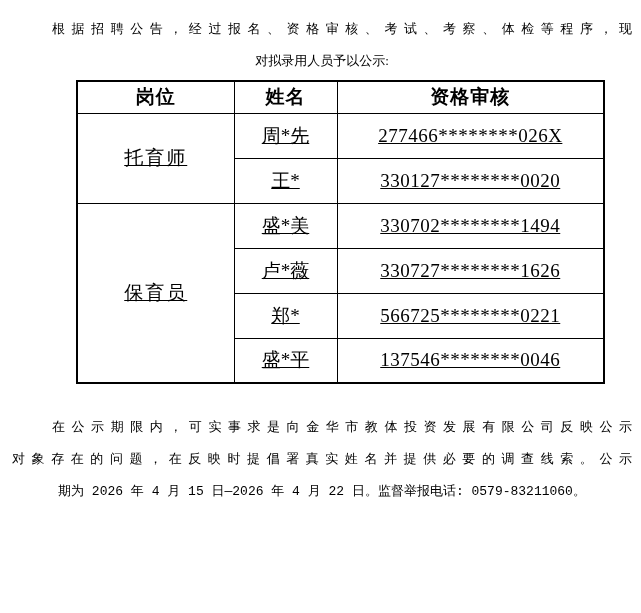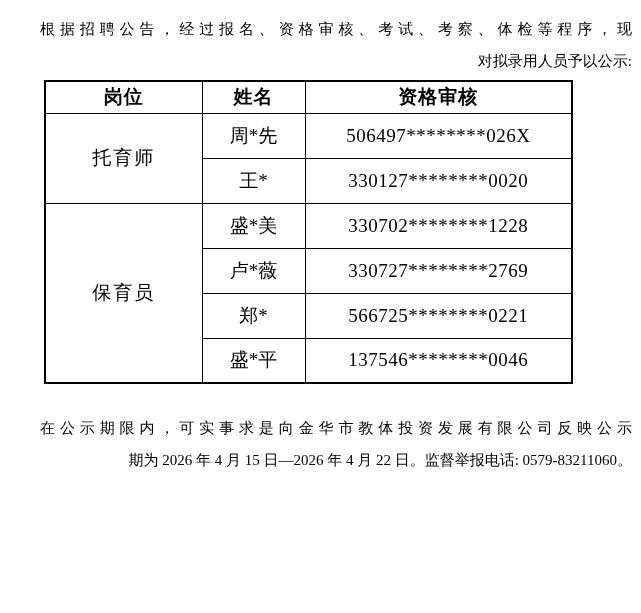--- a/index.html
+++ b/index.html
@@ -8,41 +8,41 @@
     width: 641px;
     height: 613px;
     position: relative;
     font-family: "Liberation Serif", "DejaVu Serif", serif;
     color: #000000;
     overflow: hidden;
   }
   .page { width: 641px; height: 613px; background: #ffffff; }
 
   .para {
-    margin-left: 0;
+    margin-left: 12px;
     margin-right: 9px;
-    font-size: 15px;
+    font-size: 13px;
   }
   .para .line {
     line-height: 32px;
     white-space: nowrap;
-    text-align: right;
+    text-align: center;
   }
   .para .line.stretch {
     text-align: justify;
     text-align-last: justify;
     white-space: normal;
   }
   .para1 { margin-top: 13px; }
   .para1 .line.first { text-indent: 40px; }
-  .para2 { margin-top: 28px; }
+  .para2 { margin-top: 28px; font-family: Liberation Mono, monospace; }
 
   table.roster {
     border-collapse: collapse;
-    margin-left: 44px;
+    margin-left: 76px;
     margin-top: 3px;
     table-layout: fixed;
     width: 527px;
     border-radius: 6px;
   }
   table.roster, table.roster th, table.roster td {
     border: 1px solid #000;
   }
   table.roster { border: 2px solid #000; }
   table.roster th {
@@ -51,20 +51,21 @@
     font-weight: bold;
     text-align: center;
     vertical-align: middle;
     letter-spacing: 1px;
   }
   table.roster td {
     height: 45px;
     text-align: center;
     vertical-align: middle;
     font-size: 19px;
+    text-decoration: underline;
   }
   col.c-pos { width: 157px; }
   col.c-name { width: 103px; }
   col.c-id { width: 267px; }
   td.pos-cell { letter-spacing: 2px; }
   td.id-cell { font-size: 18px; letter-spacing: 0.5px; }
 </style>
 </head>
 <body>
 
@@ -85,44 +86,45 @@
       <tr>
         <th>岗位</th>
         <th>姓名</th>
         <th>资格审核</th>
       </tr>
     </thead>
     <tbody>
       <tr>
         <td class="pos-cell" rowspan="2">托育师</td>
         <td>周*先</td>
-        <td class="id-cell">506497********026X</td>
+        <td class="id-cell">277466********026X</td>
       </tr>
       <tr>
         <td>王*</td>
         <td class="id-cell">330127********0020</td>
       </tr>
       <tr>
         <td class="pos-cell" rowspan="4">保育员</td>
         <td>盛*美</td>
-        <td class="id-cell">330702********1228</td>
+        <td class="id-cell">330702********1494</td>
       </tr>
       <tr>
         <td>卢*薇</td>
-        <td class="id-cell">330727********2769</td>
+        <td class="id-cell">330727********1626</td>
       </tr>
       <tr>
         <td>郑*</td>
         <td class="id-cell">566725********0221</td>
       </tr>
       <tr>
         <td>盛*平</td>
         <td class="id-cell">137546********0046</td>
       </tr>
     </tbody>
   </table>
 
   <div class="para para2">
     <div class="line stretch" style="text-indent: 40px;">在公示期限内，可实事求是向金华市教体投资发展有限公司反映公示</div>
+    <div class="line stretch">对象存在的问题，在反映时提倡署真实姓名并提供必要的调查线索。公示</div>
     <div class="line">期为 2026 年 4 月 15 日—2026 年 4 月 22 日。监督举报电话: 0579-83211060。</div>
   </div>
 
 </div>
 
 </body></html>

